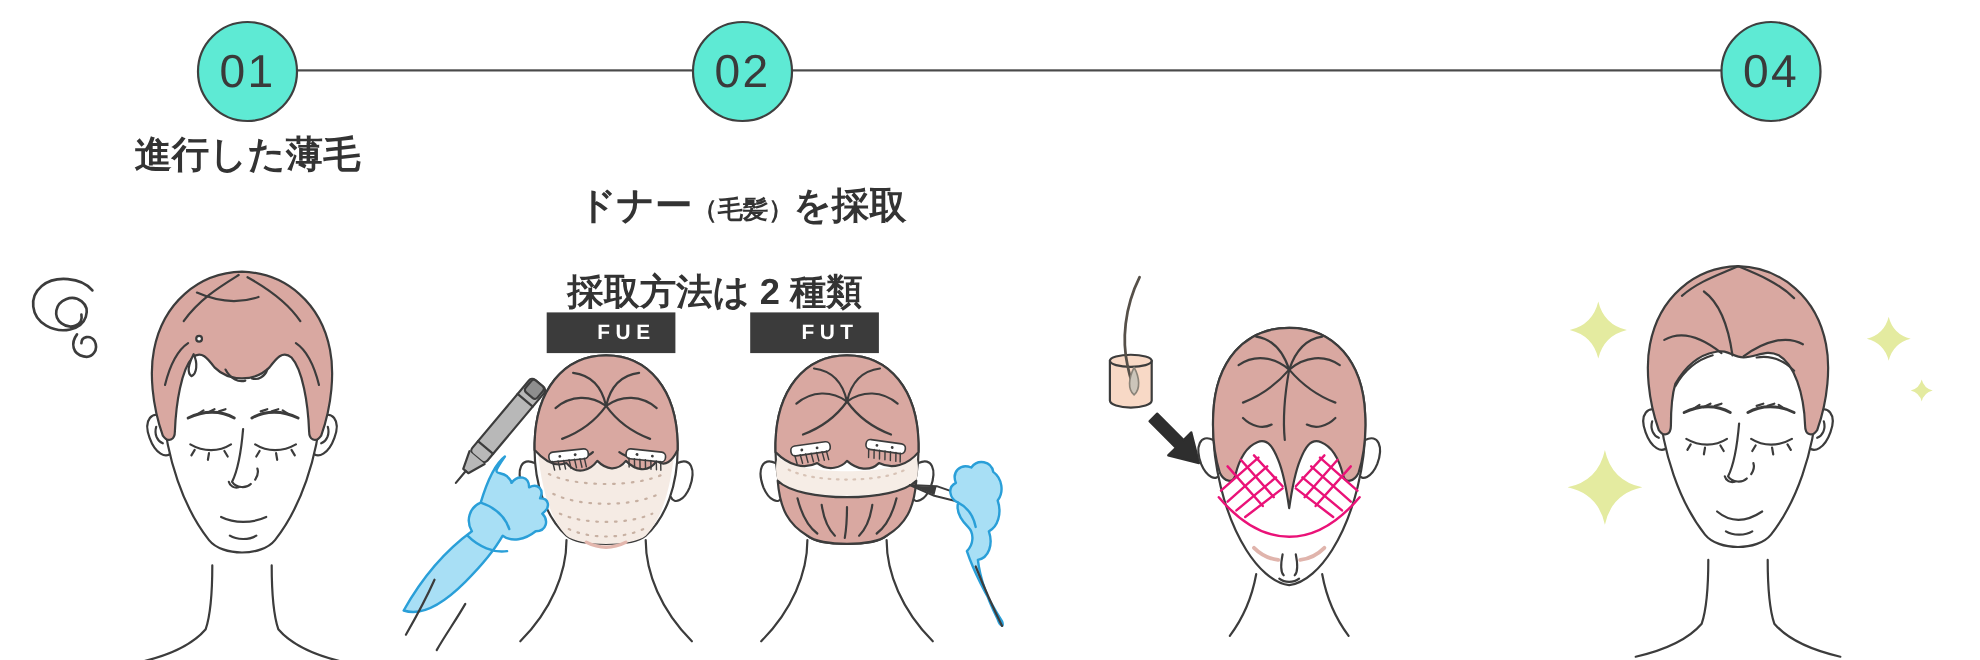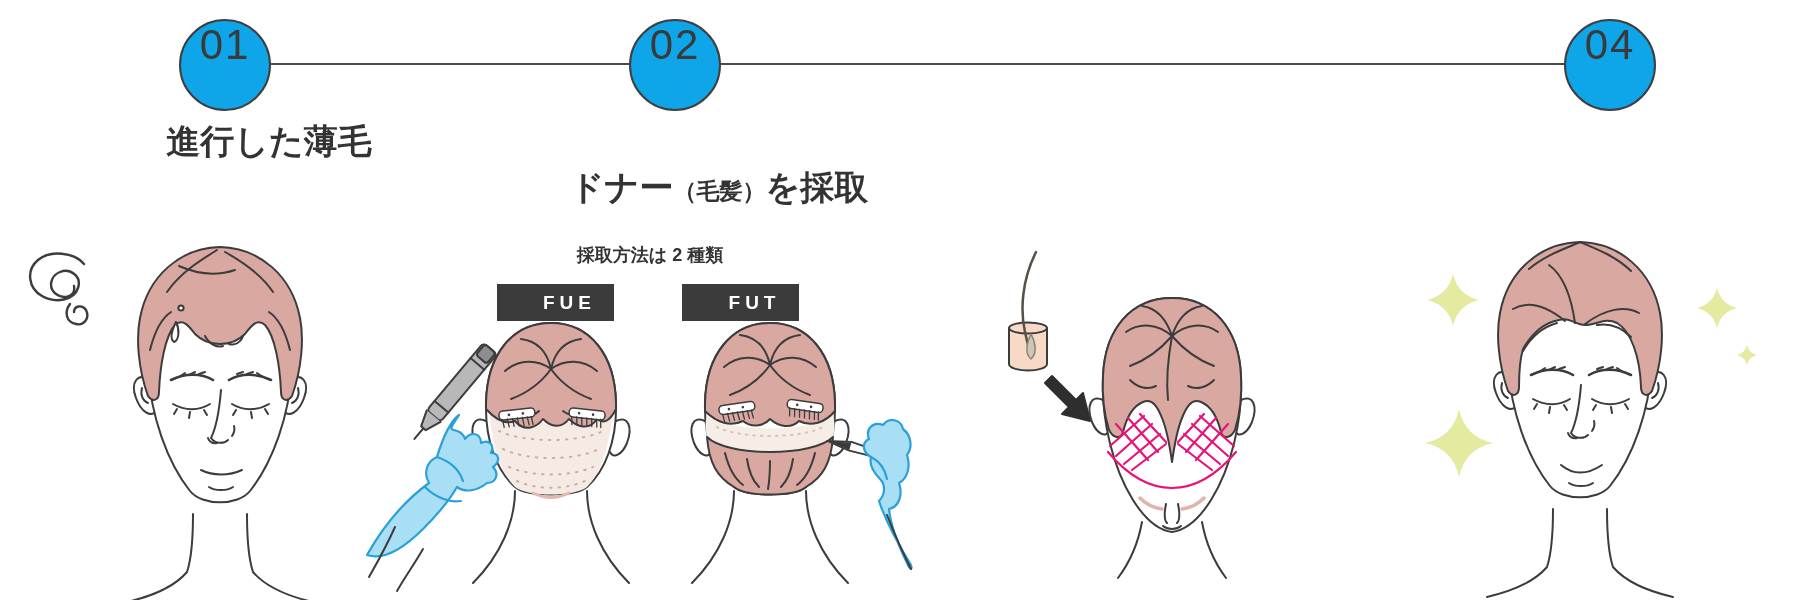--- a/index.html
+++ b/index.html
@@ -3,31 +3,31 @@
 <meta charset="utf-8">
 <style>
   html,body{margin:0;padding:0;background:#ffffff;}
   .canvas{
     position:relative;width:1800px;height:600px;overflow:hidden;background:#ffffff;
     font-family:"Liberation Sans","DejaVu Sans",sans-serif;color:#333333;
   }
   .connector{position:absolute;top:63px;left:225px;width:1350px;height:2px;background:#4a4a4a;}
   .step-circle{
     position:absolute;top:19px;width:92px;height:92px;border:2.5px solid #3f3f3f;border-radius:50%;
-    background:#0ea5e9;display:flex;justify-content:center;box-sizing:border-box;
+    background:#5eead4;display:flex;align-items:center;justify-content:center;box-sizing:border-box;
     font-size:42px;font-weight:400;letter-spacing:2px;color:#3a3a3a;
   }
   .step-title{
     position:absolute;top:118px;width:450px;text-align:center;
-    font-size:34px;font-weight:bold;line-height:46px;color:#333333;white-space:nowrap;margin-left:44px;
+    font-size:34px;font-weight:bold;line-height:46px;color:#333333;white-space:nowrap;
   }
   .small-paren{font-size:23px;font-weight:bold;font-family:Liberation Serif, serif;}
   .methods-heading{
     position:absolute;left:455px;top:243px;width:390px;text-align:center;
-    font-size:18px;font-weight:bold;color:#333333;
+    font-size:33px;font-weight:bold;color:#333333;
   }
   .method-badge{
     position:absolute;top:284px;width:94px;height:37px;background:#3b3b3b;color:#ffffff;
     display:flex;align-items:center;justify-content:center;
     font-size:19px;font-weight:bold;letter-spacing:5px;text-indent:5px;padding-left:23px;
   }
   .art{position:absolute;}
 </style>
 </head>
 <body>

